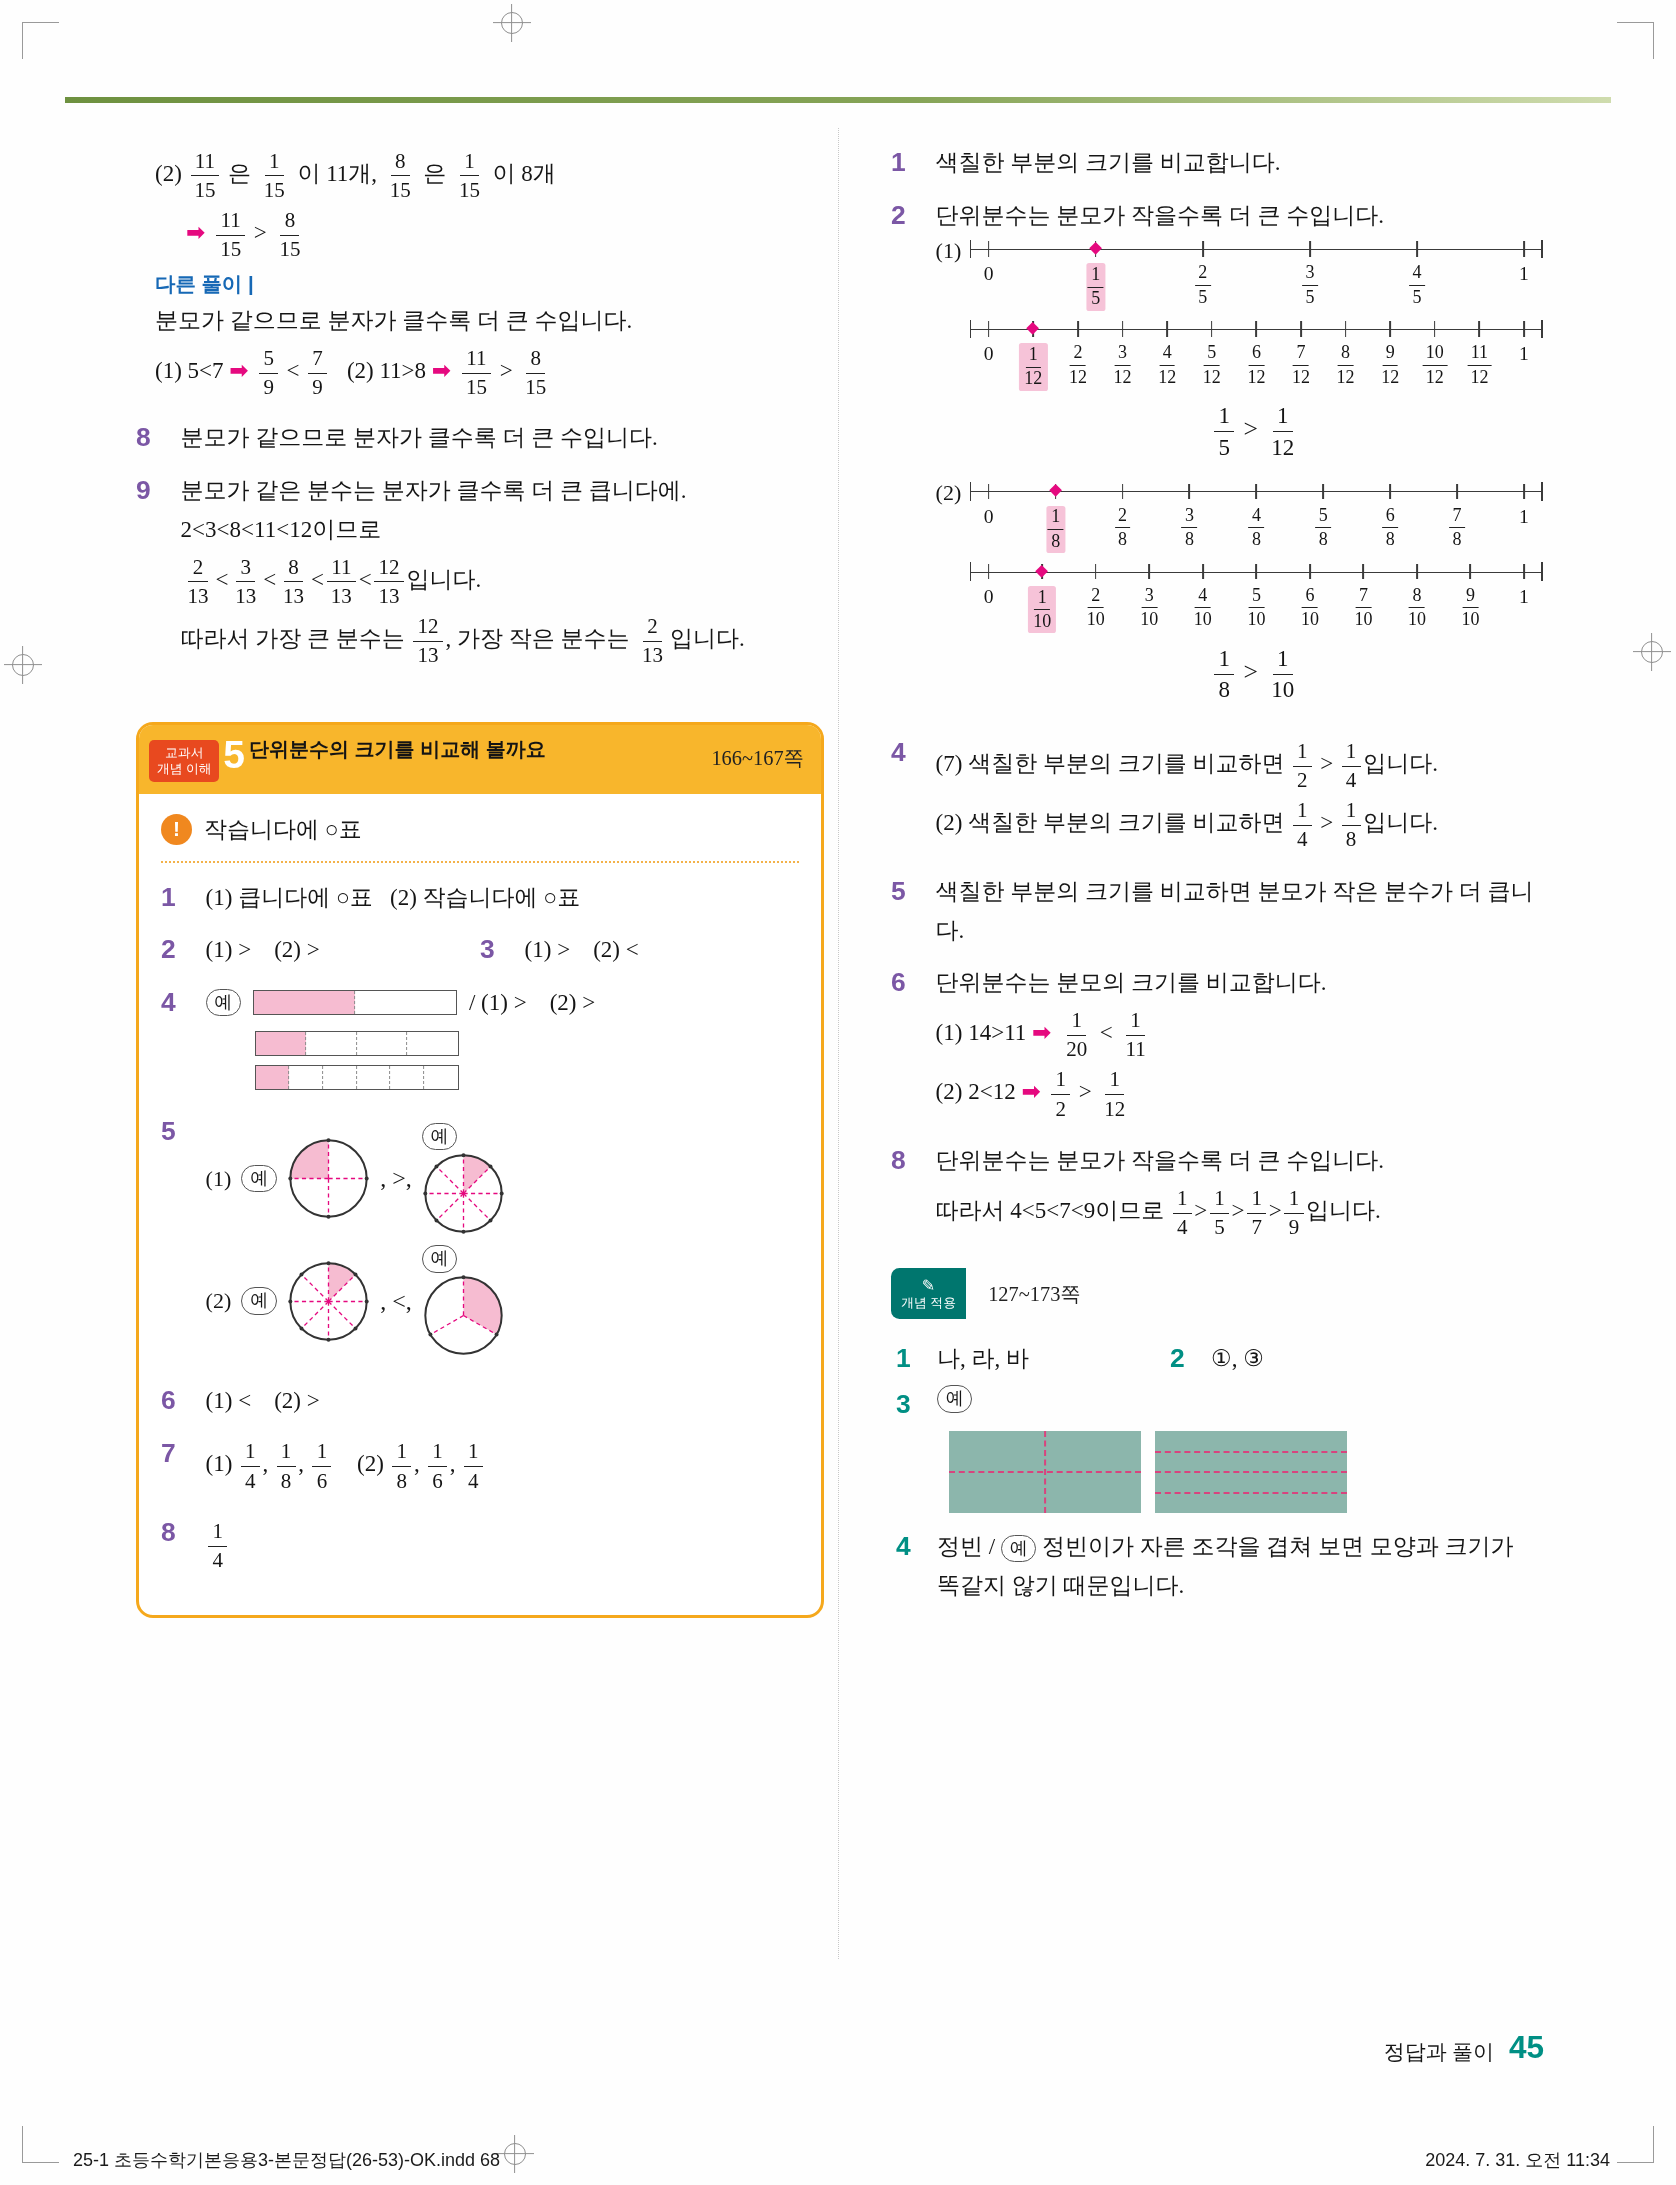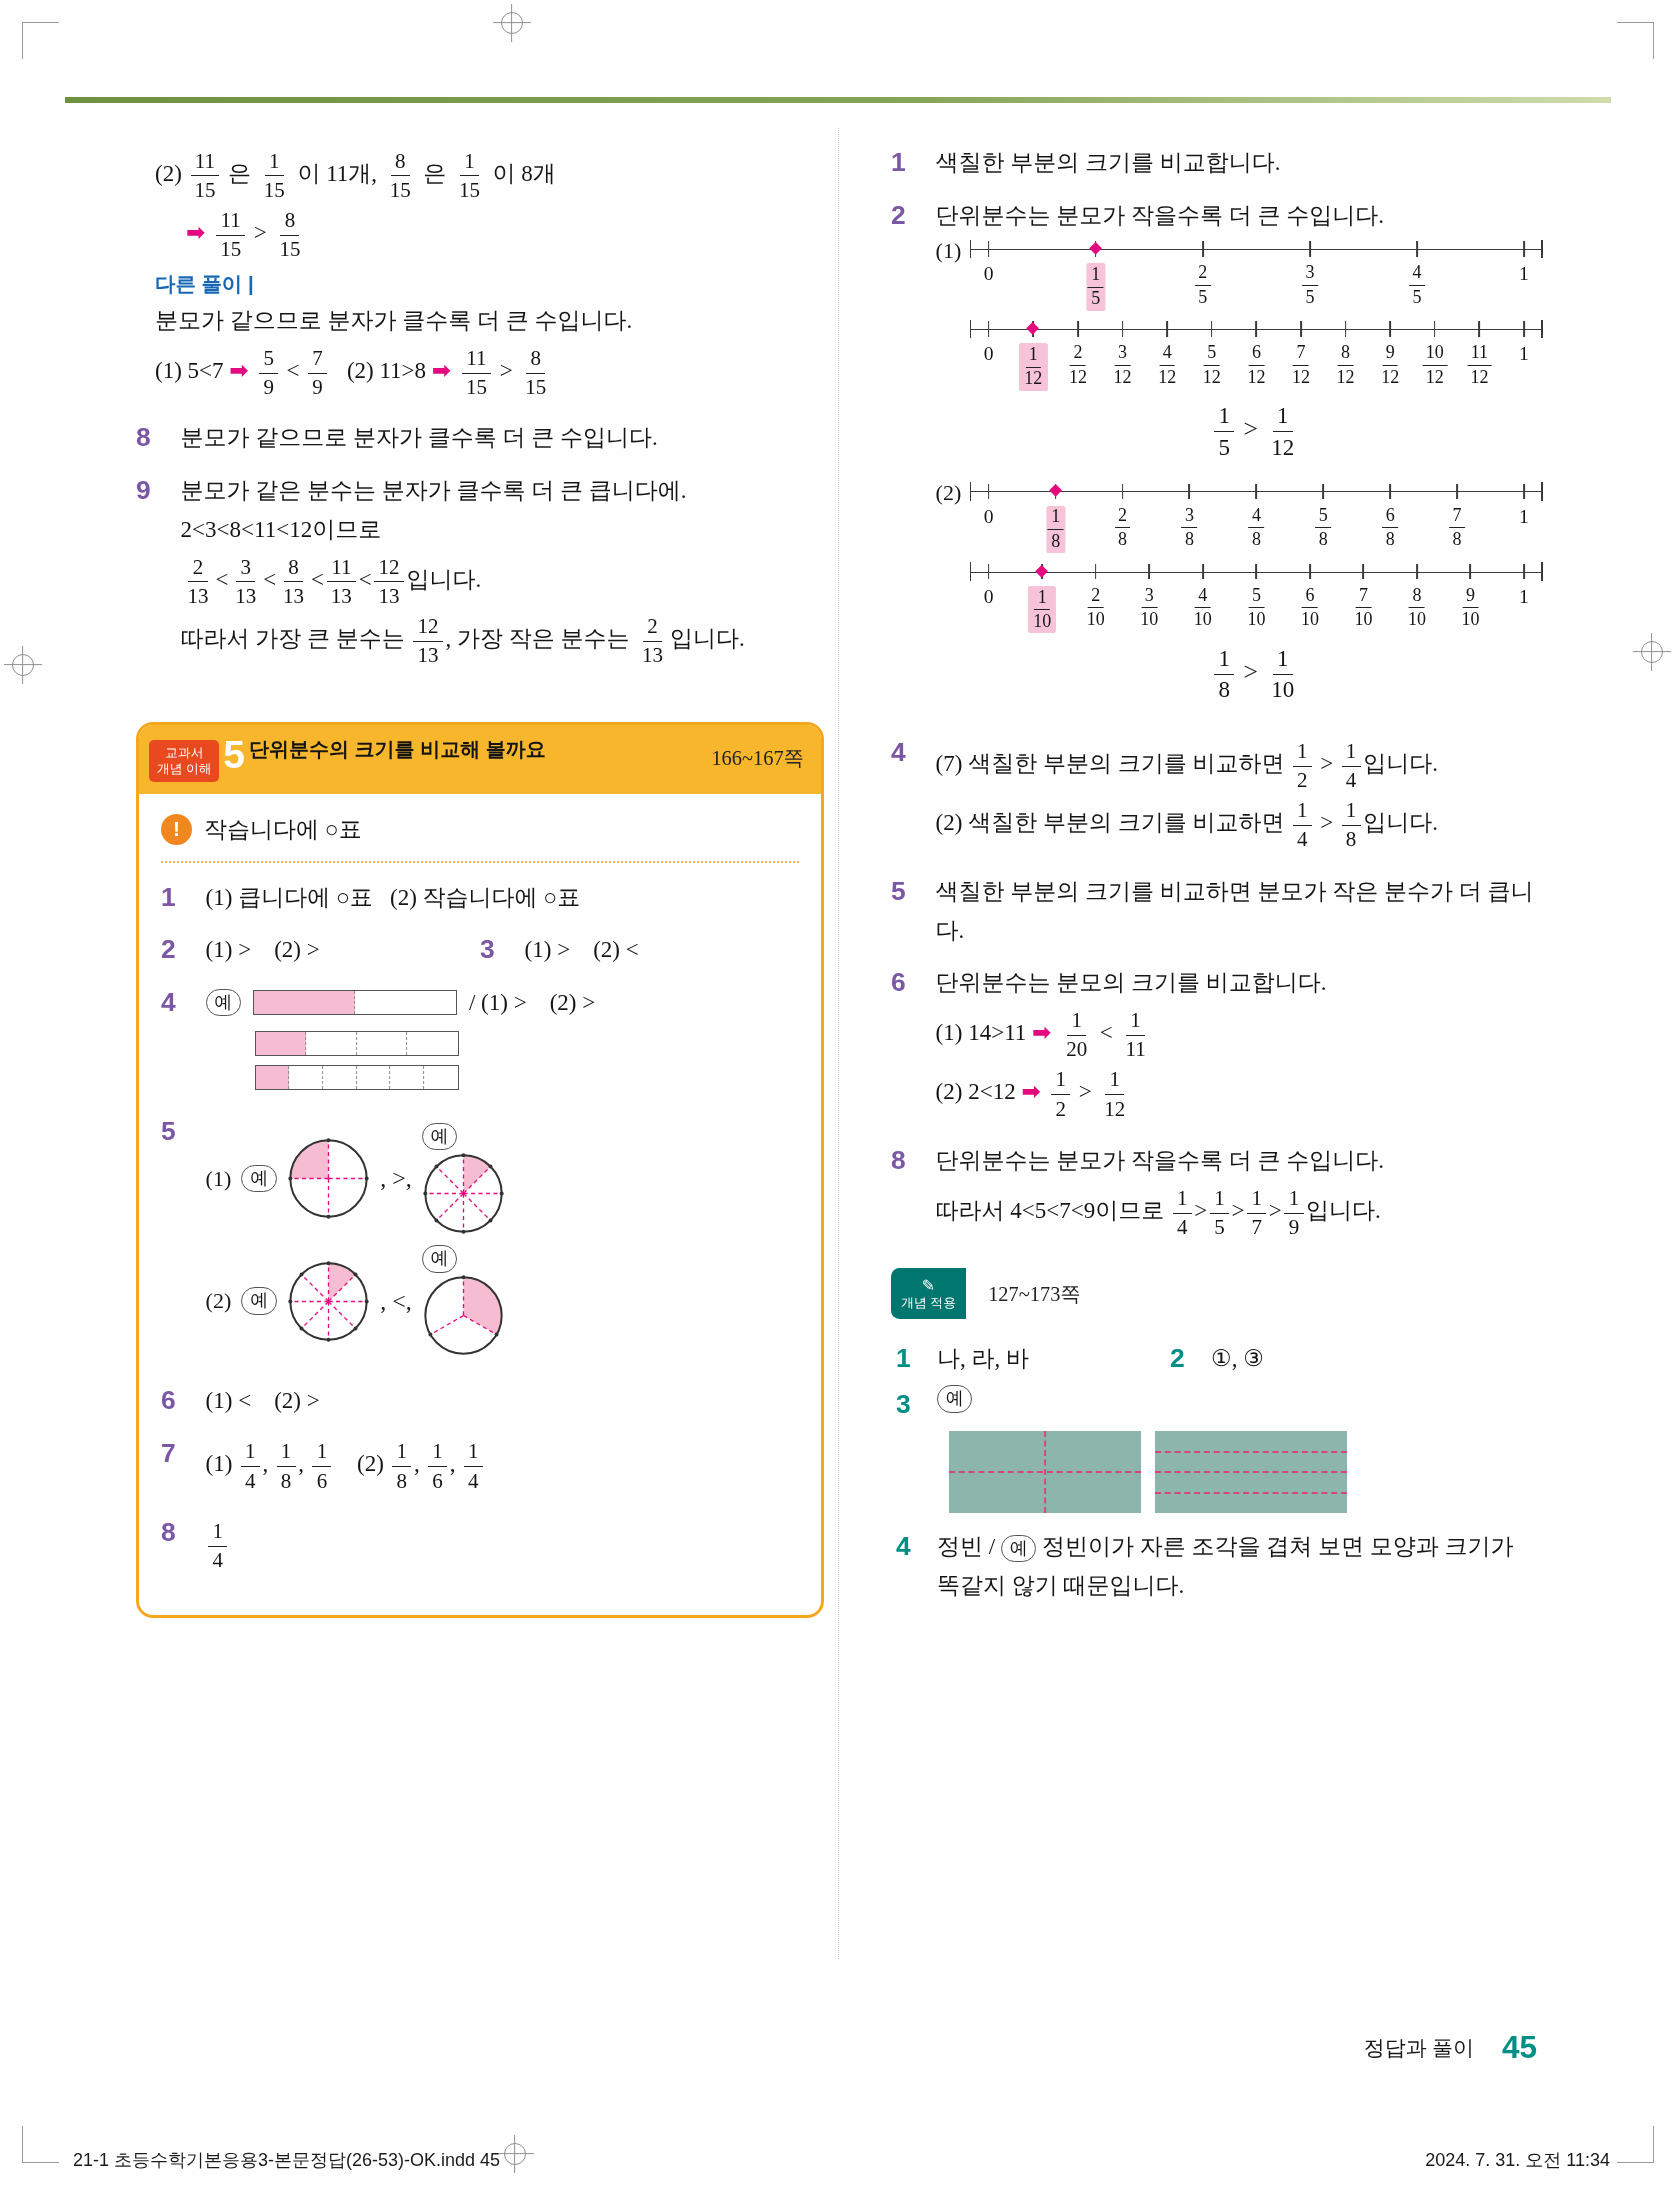--- a/index.html
+++ b/index.html
@@ -120,21 +120,21 @@
   .bnum{flex:none;width:29px;font-family:"Liberation Sans","DejaVu Sans",sans-serif;font-weight:700;
         color:#008f84;font-size:26.4px;line-height:39px}
   .w240{width:221px;flex:none}
   .rect-row{display:flex;gap:13.6px;margin:3.4px 0 13.6px 53px}
   .cut-rect{display:block;position:relative;width:192px;height:82px;background:#8cb6ac;flex:none}
   .cut-v{position:absolute;top:0;bottom:0;border-left:2.1px dashed #d8447e;transform:translateX(-0.9px)}
   .cut-h{position:absolute;left:0;right:0;border-top:2.1px dashed #d8447e;transform:translateY(-0.9px)}
   .bb-line{flex:1;margin:0;line-height:39px}
 
   
-  .page-footer{position:absolute;right:139px;top:2029px;display:flex;align-items:center;gap:28px}
+  .page-footer{position:absolute;right:132px;top:2029px;display:flex;align-items:flex-end;gap:15px}
   .footer-label{font-size:21px}
   .footer-num{font-size:31.5px;font-weight:700;color:#008f84;font-family:"Liberation Sans","DejaVu Sans",sans-serif}
   .print-line{position:absolute;left:73px;right:66px;top:2148px;display:flex;justify-content:space-between;
               font-size:18px;color:#1a1a1a;font-family:"Liberation Sans","DejaVu Sans",sans-serif}
 </style>
 </head>
 <body>
 
 <div class="corner tl"></div>
 <div class="corner tr"></div>
@@ -660,16 +660,16 @@
       </div>
     </div>
   </section>
 </main>
 
 <footer class="page-footer">
   <span class="footer-label">정답과 풀이</span>
   <span class="footer-num">45</span>
 </footer>
 <div class="print-line">
-  <span>21-1 초등수학기본응용3-본문정답(26-53)-OK.indd   45</span>
+  <span>25-1 초등수학기본응용3-본문정답(26-53)-OK.indd   68</span>
   <span>2024. 7. 31.   오전 11:34</span>
 </div>
 
 
 </body></html>

